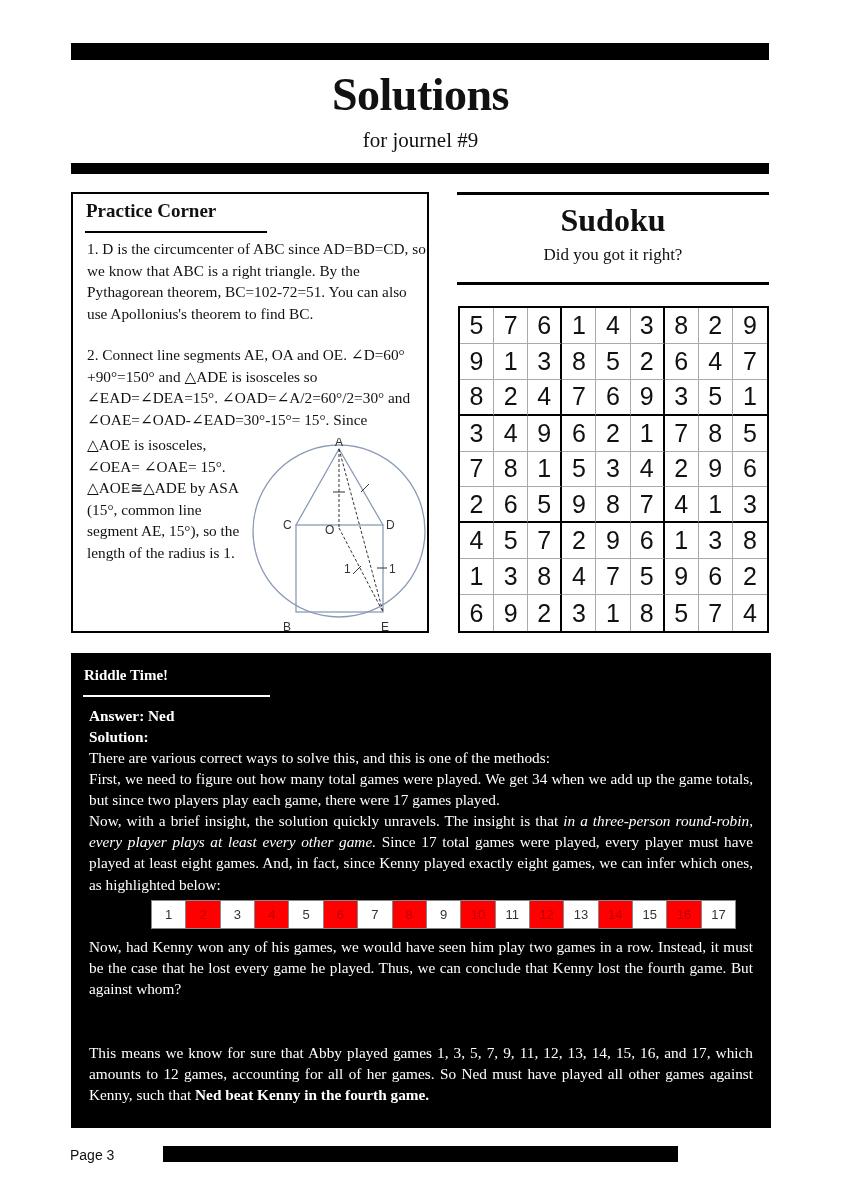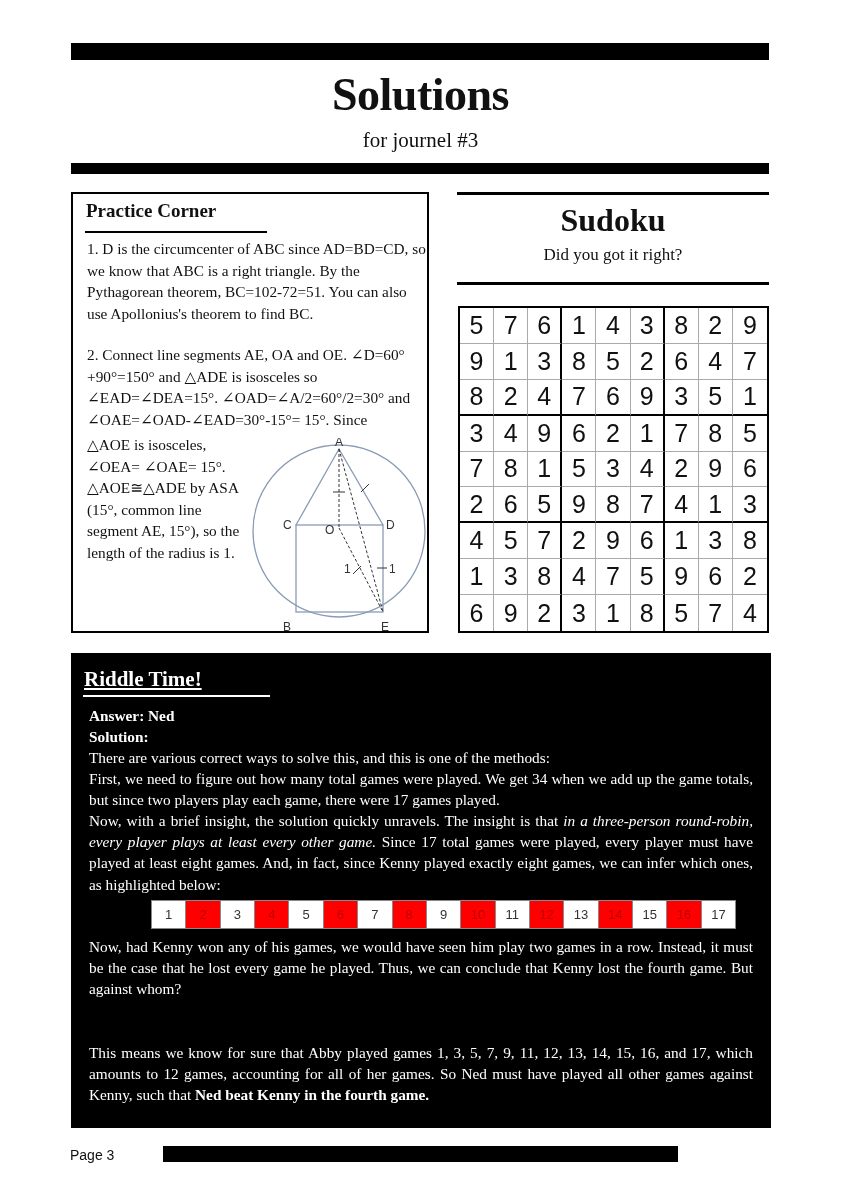--- a/index.html
+++ b/index.html
@@ -20,38 +20,38 @@
   .sudoku-head .b2 { position:absolute; left:0; top:90px; width:312px; height:3px; background:#000; }
   .sudoku-head h2 { position:absolute; left:0; top:10px; width:312px; text-align:center; margin:0; font-weight:bold; font-size:32px; }
   .sudoku-head .sub { position:absolute; left:0; top:53px; width:312px; text-align:center; font-size:17px; }
   .grid { position:absolute; left:458px; top:306px; width:311px; height:327px; border:2px solid #000; box-sizing:border-box; display:grid; grid-template-columns:repeat(9,1fr); grid-template-rows:repeat(9,1fr); }
   .cell { display:flex; align-items:center; justify-content:center; font-family:"Liberation Sans","DejaVu Sans",sans-serif; font-size:25px; color:#111; border-right:1px solid #aaa; border-bottom:1px solid #aaa; }
   .cell.c3 { border-right:2px solid #000; }
   .cell.r3 { border-bottom:2px solid #000; }
   .cell.c9 { border-right:none; }
   .cell.r9 { border-bottom:none; }
   .riddle { position:absolute; left:71px; top:653px; width:700px; height:475px; background:#000; color:#fff; }
-  .riddle h2 { position:absolute; left:13px; top:14px; margin:0; font-size:21px; font-weight:bold;text-decoration:underline; }
+  .riddle h2 { position:absolute; left:13px; top:14px; margin:0; font-size:15px; font-weight:bold; }
   .riddle .ul { position:absolute; left:12px; top:42px; width:187px; height:2px; background:#fff; }
   .rtext { position:absolute; left:18px; width:664px; font-size:15.3px; line-height:21.2px; text-align:justify; }
   .strip { position:absolute; left:151px; top:900px; width:585px; height:29px; display:flex; border:1px solid #888; box-sizing:border-box; }
   .sq { flex:1; display:flex; align-items:center; justify-content:center; font-family:"Liberation Sans","DejaVu Sans",sans-serif; font-size:13px; border-right:1px solid #888; }
   .sq:last-child { border-right:none; }
   .sq.w { background:#fff; color:#333; }
   .sq.r { background:#f00; color:#b00; }
   .footer-l { position:absolute; left:70px; top:1147px; font-family:"Liberation Sans","DejaVu Sans",sans-serif; font-size:14px; }
   .footer-r { position:absolute; left:697px; top:1197px; font-family:"Liberation Sans","DejaVu Sans",sans-serif; font-size:14px; }
   b.bold { font-weight:bold; }
 </style>
 </head>
 <body>
 
 <div class="bar" style="left:71px;top:43px;width:698px;height:17px;"></div>
 <div class="title">Solutions</div>
-<div class="subtitle">for journel #3</div>
+<div class="subtitle">for journel #9</div>
 <div class="bar" style="left:71px;top:163px;width:698px;height:11px;"></div>
 
 <section class="practice">
   <h2>Practice Corner</h2>
   <div class="ul"></div>
   <div class="ptext p1">1. D is the circumcenter of ABC since AD=BD=CD, so we know that ABC is a right triangle. By the Pythagorean theorem, BC=102-72=51. You can also use Apollonius's theorem to find BC.</div>
   <div class="ptext p2">2. Connect line segments AE, OA and OE. ∠D=60°+90°=150° and △ADE is isosceles so ∠EAD=∠DEA=15°. ∠OAD=∠A/2=60°/2=30° and ∠OAE=∠OAD-∠EAD=30°-15°= 15°. Since</div>
   <div class="ptext p3">△AOE is isosceles, ∠OEA= ∠OAE= 15°. △AOE≅△ADE by ASA (15°, common line segment AE, 15°), so the length of the radius is 1.</div>
   <svg class="diagram" viewBox="0 0 190 200" xmlns="http://www.w3.org/2000/svg">
     <g fill="none" stroke="#8a9bb5" stroke-width="1.3">

